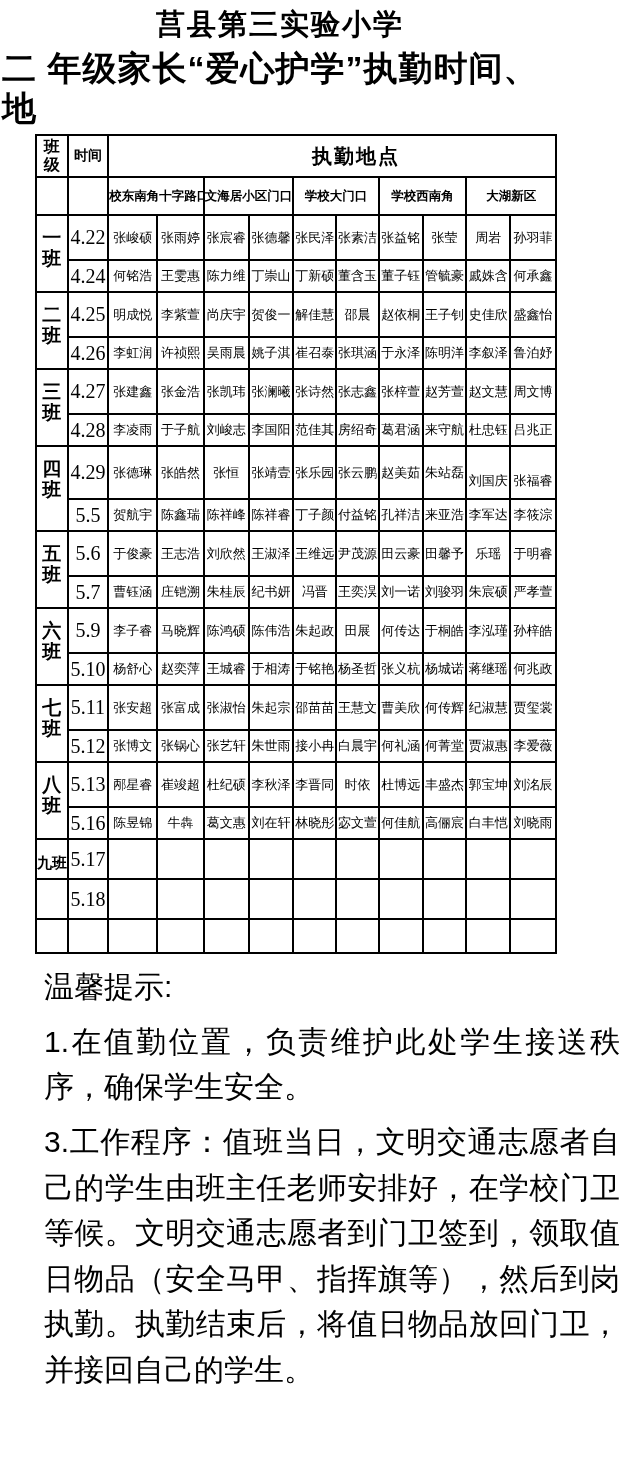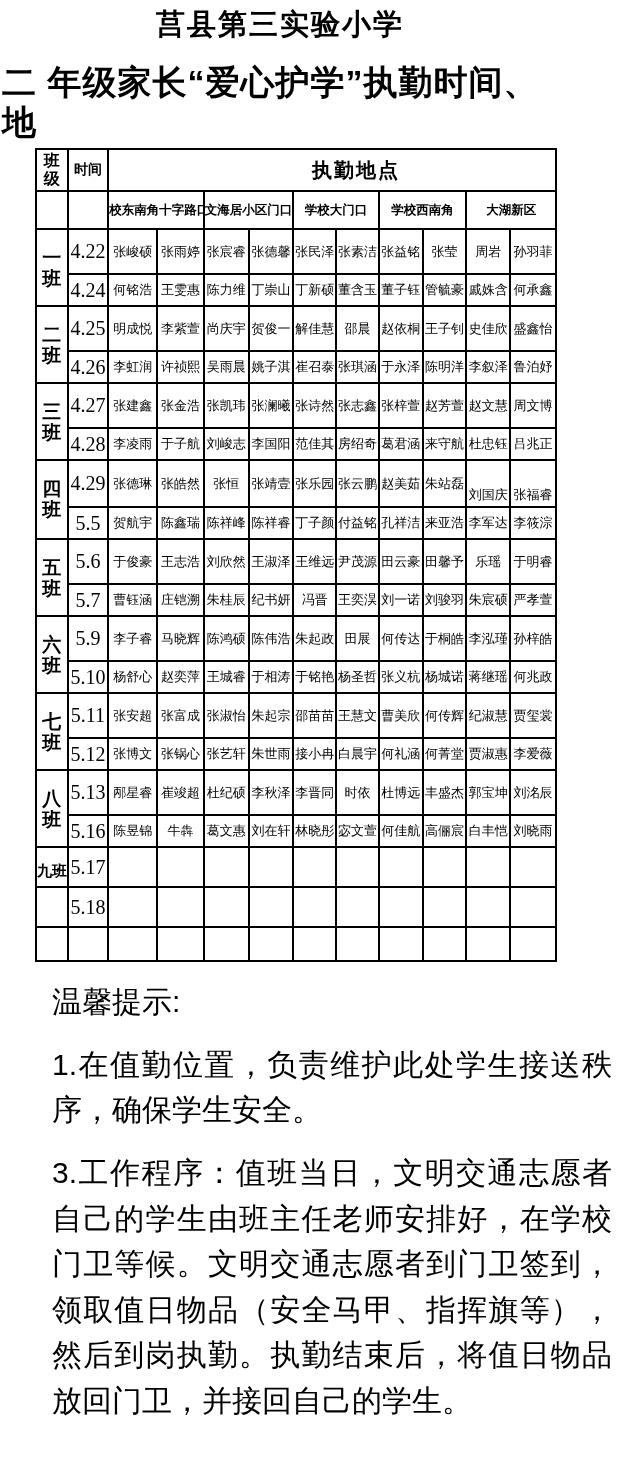--- a/index.html
+++ b/index.html
@@ -9,21 +9,21 @@
     -webkit-font-smoothing:antialiased;
   }
   .page { width:560px; height:1473px; background:#fff; }
 
   .school-title {
     text-align:center; font-size:29px; font-weight:bold;
     padding-top:5px; letter-spacing:2px;
   }
   .subtitle {
     font-size:34px; font-weight:bold; line-height:1.18;
-    margin:17px 0 6px 2px; letter-spacing:1px;
+    margin:3px 0 6px 2px; letter-spacing:1px;
   }
 
   table.duty-table {
     border-collapse:collapse; table-layout:fixed;
     margin-left:35px; width:522px;
   }
   .duty-table th, .duty-table td {
     border:2px solid #000; padding:0; text-align:center;
     overflow:hidden; vertical-align:middle;
   }
@@ -35,38 +35,38 @@
   th.time-head { font-size:14px; font-weight:bold; }
   th.loc-main  { font-size:20px; font-weight:bold; letter-spacing:2px;padding-left:48px; }
   th.loc-sub   { font-size:12.5px; font-weight:bold; white-space:nowrap; }
 
   tr.r-tall  td { height:43px; }
   tr.r-short td { height:30px; }
   tr.r-xshort td { height:24px; }
 
   td.class-cell {
     font-size:19px; font-weight:600; line-height:1.12;
-    vertical-align:top; padding-top:17px; word-break:break-all;
+    vertical-align:top; padding-top:11px; word-break:break-all;
   }
   td.class-cell.horizontal {
     font-size:15px; vertical-align:middle; padding-top:8px;
     white-space:nowrap; word-break:keep-all;
   }
   td.time-cell {
     font-family:"Liberation Serif", serif; font-size:20px;
   }
   td.name-cell { font-size:13px; white-space:nowrap; }
-  td.name-cell.valign-bottom { vertical-align:bottom; padding-bottom:2px; }
+  td.name-cell.valign-bottom { vertical-align:bottom; padding-bottom:8px; }
 
   .notes {
     margin:10px 1px 0 35px; width:594px;
     font-size:30px; line-height:1.52;
     text-align:justify; text-justify:inter-character;
   }
-  .notes p { margin:17px; }
+  .notes p { margin:9px; }
 </style>
 </head>
 <body>
 
 <div class="page">
 
   <div class="school-title">莒县第三实验小学</div>
 
   <div class="subtitle">
     <div>二 年级家长“爱心护学”执勤时间、地</div>

